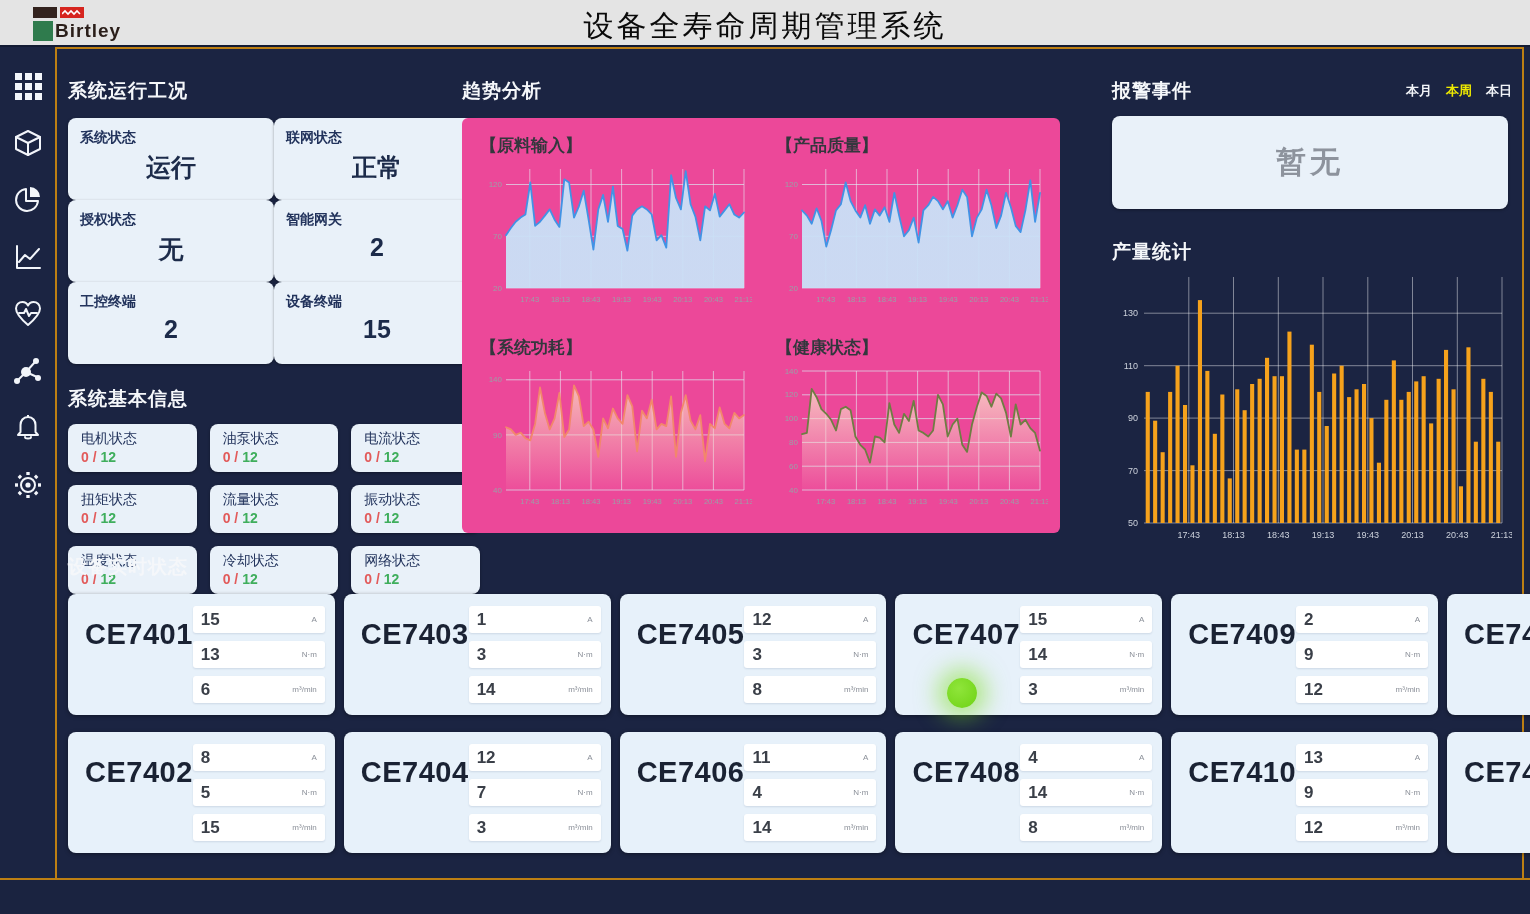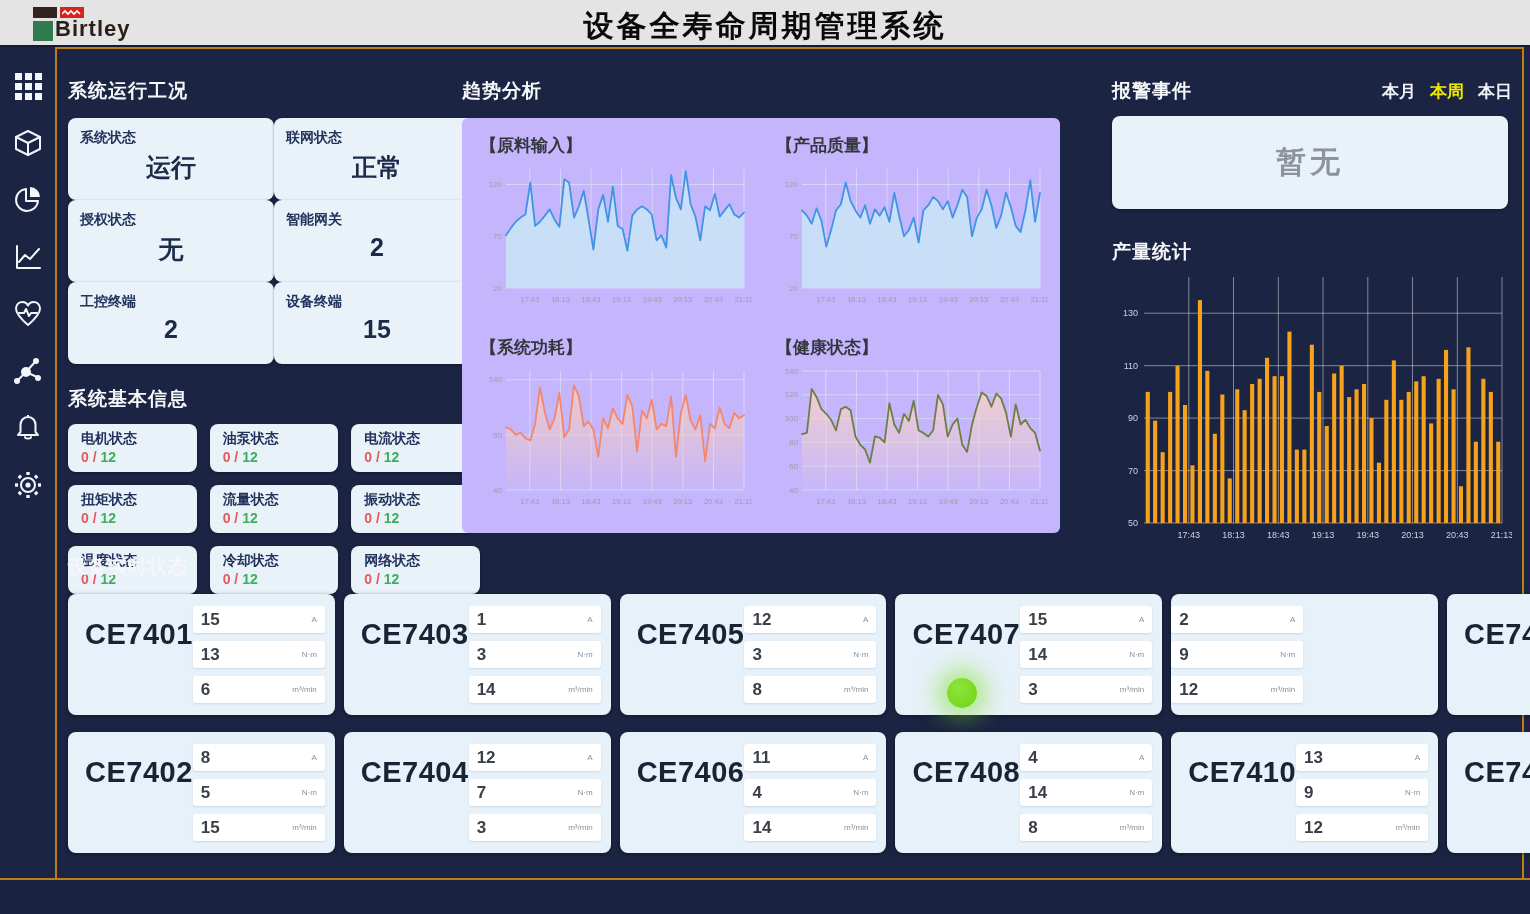--- a/index.html
+++ b/index.html
@@ -8,23 +8,23 @@
 
   
   .header { position:absolute; left:0; top:0; width:1530px; height:47px;
     background:#E4E4E4; border-bottom:2px solid #131B33; }
   .logo { position:absolute; left:33px; top:4px; display:flex; align-items:flex-end; }
   .logo-blocks { position:relative; width:44px; height:38px; }
   .lb-dark { position:absolute; left:0; top:3px; width:24px; height:11px; background:#33231E; }
   .lb-red  { position:absolute; left:27px; top:3px; width:24px; height:11px; background:#D6251F; }
   .lb-red svg { position:absolute; left:2px; top:2px; }
   .lb-green{ position:absolute; left:0; top:17px; width:20px; height:20px; background:#2F7B4D; }
-  .logo-text { font-size:22px; font-weight:bold; color:#2A1E19; letter-spacing:1px; margin-left:-22px; margin-bottom:0px; }
+  .logo-text { font-size:19px; font-weight:bold; color:#2A1E19; letter-spacing:1px; margin-left:-22px; margin-bottom:0px; }
   .header-title { position:absolute; left:0; right:0; top:6px; text-align:center;
-    font-size:30px; font-weight:bold; color:#0A0A0A; letter-spacing:3px; }
+    font-size:30px; font-weight:normal; color:#0A0A0A; letter-spacing:3px; }
 
   
   .content-frame { position:absolute; left:55px; top:47px; width:1469px; height:831px;
     border-top:2px solid #BD7F13; border-right:2px solid #BD7F13; border-left:2px solid #BD7F13; pointer-events:none; }
   .footer-line { position:absolute; left:0; top:878px; width:1530px; height:2px; background:#BD7F13; }
   .footer { position:absolute; left:0; top:880px; width:1530px; height:34px; background:#1A2340; }
 
   
   .sidebar { position:absolute; left:0; top:47px; width:55px; height:831px; background:#1B2442;
     display:flex; flex-direction:column; align-items:center; padding-top:22px; gap:23px; }
@@ -36,37 +36,37 @@
 
   
   .left-col { position:absolute; left:68px; top:78px; width:412px; }
   .run-grid { margin-top:14px; display:grid; grid-template-columns:repeat(2,1fr); }
   .run-card { height:82px; background:#E9F1F9; border-radius:8px; padding:11px 12px; box-shadow:0 1px 3px rgba(0,0,0,.35); }
   .run-label { font-size:14px; font-weight:bold; color:#22335C; }
   .run-value { margin-top:4px; text-align:center; font-size:25px; font-weight:bold; color:#1C2B4A; }
   .info-title { margin-top:22px; }
   .info-grid { margin-top:12px; display:grid; grid-template-columns:repeat(3,1fr); gap:13px; }
   .info-card { height:48px; background:#E9F1F9; border-radius:8px; padding:6px 13px; box-shadow:0 1px 3px rgba(0,0,0,.35); }
-  .info-label { font-size:14px; font-weight:bold; color:#22335C; }
+  .info-label { font-size:14px; font-weight:normal; color:#22335C; }
   .info-count { font-size:14px; font-weight:bold; margin-top:1px; }
   .cnt-red { color:#E25A5A; }
   .cnt-green { color:#3FAE5C; }
 
   
   .mid-col { position:absolute; left:462px; top:78px; width:600px; }
-  .trend-panel { margin-top:14px; width:598px; height:415px; background:#c4b5fd; border-radius:6px;
+  .trend-panel { margin-top:14px; width:598px; height:415px; background:#ec4899; border-radius:6px;
     padding:16px 18px 10px 18px; display:grid; grid-template-columns:1fr 1fr; column-gap:24px; row-gap:14px; }
   .chart-block {}
   .chart-title { font-size:17px; font-weight:bold; color:#33373D; margin-bottom:2px; }
 
   
   .right-col { position:absolute; left:1112px; top:78px; width:400px; }
   .alarm-head { display:flex; align-items:center; }
   .alarm-tabs { margin-left:auto; display:flex; gap:14px; }
-  .alarm-tab { font-size:17px; font-weight:bold; color:#F2F4F8; cursor:pointer; }
+  .alarm-tab { font-size:13px; font-weight:bold; color:#F2F4F8; cursor:pointer; }
   .alarm-tab.active { color:#EDE900; }
   .alarm-card { margin-top:12px; width:396px; height:93px; background:#E9F1F9; border-radius:8px;
     display:flex; align-items:center; justify-content:center; box-shadow:0 1px 3px rgba(0,0,0,.35); }
   .alarm-empty { font-size:30px; font-weight:bold; color:#8D939D; letter-spacing:4px; }
   .prod-title { margin-top:30px; }
   .prod-chart { margin-top:6px; }
 
   
   .devices { position:absolute; left:68px; top:554px; width:1446px; }
   .device-grid { margin-top:14px; display:grid; grid-template-columns:repeat(6,1fr); gap:9px; row-gap:17px; }
@@ -555,20 +555,21 @@
             <span class="device-unit">N·m</span>
           </div>
           <div class="device-row">
             <span class="device-val">3</span>
             <span class="device-unit">m³/min</span>
           </div>
         </div>
         <div class="indicator"></div>
       </div>
       <div class="device-card">
+        <div class="device-name">CE7409</div>
         <div class="device-rows">
           <div class="device-row">
             <span class="device-val">2</span>
             <span class="device-unit">A</span>
           </div>
           <div class="device-row">
             <span class="device-val">9</span>
             <span class="device-unit">N·m</span>
           </div>
           <div class="device-row">

